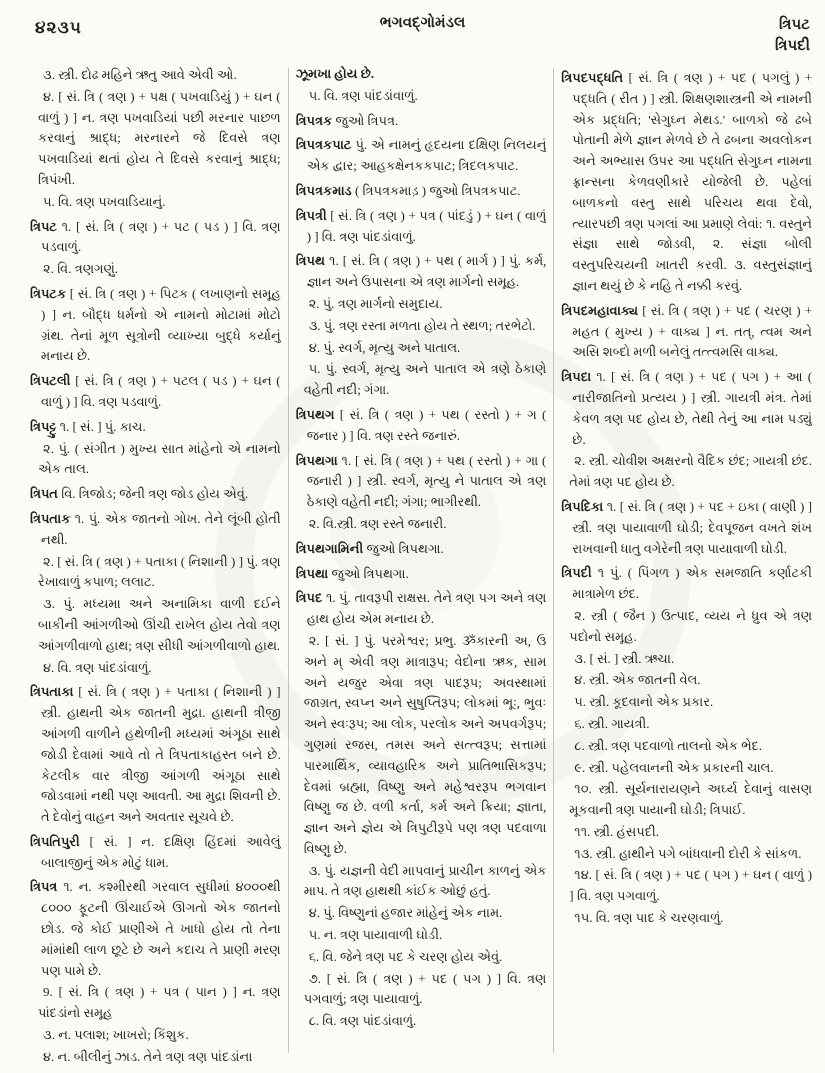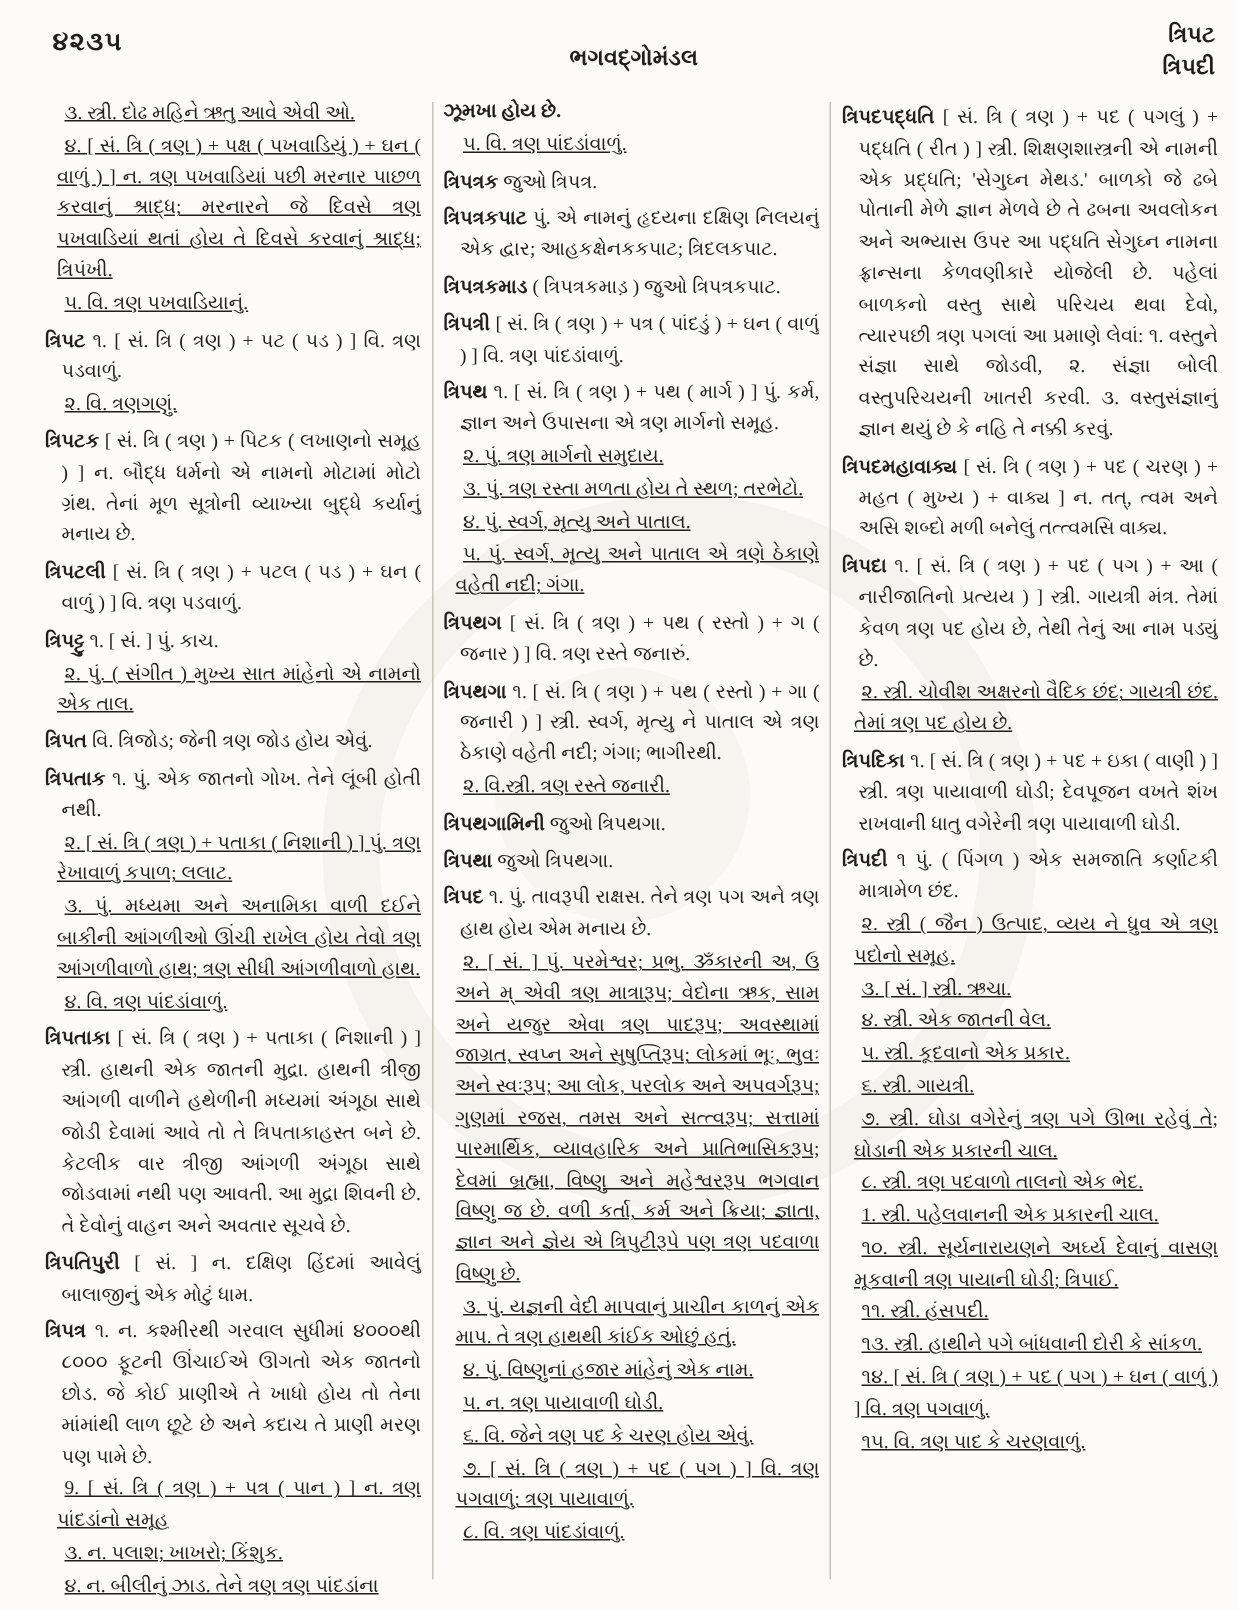--- a/index.html
+++ b/index.html
@@ -13,21 +13,21 @@
   }
   
   header{
     position:absolute;top:14px;left:35px;right:15px;height:50px;
   }
   .pgnum{
     position:absolute;left:0;top:4px;
     font-size:17px;font-weight:bold;letter-spacing:1px;
   }
   .title{
-    position:absolute;left:0;right:0;top:16px;text-align:center;
+    position:absolute;left:0;right:0;top:0;text-align:center;
     font-size:15px;font-weight:bold;
   }
   .guide{
     position:absolute;right:0;top:0;text-align:right;
     font-size:15px;font-weight:bold;line-height:21px;
   }
   
   .watermark{
     position:absolute;left:215px;top:330px;width:400px;height:400px;
     border:38px solid rgba(115,105,90,0.055);
@@ -53,21 +53,21 @@
     margin-top:4px;margin-bottom:12px;
   }
   .col{
     font-size:13px;
     line-height:20.8px;
     text-align:justify;
     overflow:hidden;
   }
   .col p{margin:0;}
   p.entry{padding-left:11px;text-indent:-11px;margin-top:4px;}
-  p.sense{padding-left:8px;text-indent:5px;margin-top:1px;text-decoration:underline;}
+  p.sense{padding-left:8px;text-indent:5px;margin-top:1px;}
   p.cont{padding-left:0;text-indent:0;margin-top:0;font-weight:bold;}
   .hw{font-weight:bold;}
 </style>
 </head>
 <body>
 
 <div class="page">
 
   <header>
     <div class="pgnum">૪૨૩૫</div>
@@ -137,23 +137,22 @@
         <p class="entry"><b class="hw">ત્રિપદમહાવાક્ય</b> [ સં. ત્રિ ( ત્રણ ) + પદ ( ચરણ ) + મહત ( મુખ્ય ) + વાક્ય ] ન. તત્, ત્વમ અને અસિ શબ્દો મળી બનેલું તત્ત્વમસિ વાક્ય.</p>
         <p class="entry"><b class="hw">ત્રિપદા</b> ૧. [ સં. ત્રિ ( ત્રણ ) + પદ ( પગ ) + આ ( નારીજાતિનો પ્રત્યય ) ] સ્ત્રી. ગાયત્રી મંત્ર. તેમાં કેવળ ત્રણ પદ હોય છે, તેથી તેનું આ નામ પડ્યું છે.</p>
         <p class="sense">૨. સ્ત્રી. ચોવીશ અક્ષરનો વૈદિક છંદ; ગાયત્રી છંદ. તેમાં ત્રણ પદ હોય છે.</p>
         <p class="entry"><b class="hw">ત્રિપદિકા</b> ૧. [ સં. ત્રિ ( ત્રણ ) + પદ + ઇકા ( વાણી ) ] સ્ત્રી. ત્રણ પાયાવાળી ઘોડી; દેવપૂજન વખતે શંખ રાખવાની ધાતુ વગેરેની ત્રણ પાયાવાળી ઘોડી.</p>
         <p class="entry"><b class="hw">ત્રિપદી</b> ૧ પું. ( પિંગળ ) એક સમજાતિ કર્ણાટકી માત્રામેળ છંદ.</p>
         <p class="sense">૨. સ્ત્રી ( જૈન ) ઉત્પાદ, વ્યય ને ધ્રુવ એ ત્રણ પદોનો સમૂહ.</p>
         <p class="sense">૩. [ સં. ] સ્ત્રી. ઋચા.</p>
         <p class="sense">૪. સ્ત્રી. એક જાતની વેલ.</p>
         <p class="sense">૫. સ્ત્રી. કૂદવાનો એક પ્રકાર.</p>
         <p class="sense">૬. સ્ત્રી. ગાયત્રી.</p>
-        <p class="sense">૭. સ્ત્રી. ઘોડા વગેરેનું ત્રણ પગે ઊભા રહેવું તે; ઘોડાની એક પ્રકારની ચાલ.</p>
         <p class="sense">૮. સ્ત્રી. ત્રણ પદવાળો તાલનો એક ભેદ.</p>
-        <p class="sense">1. સ્ત્રી. પહેલવાનની એક પ્રકારની ચાલ.</p>
+        <p class="sense">૯. સ્ત્રી. પહેલવાનની એક પ્રકારની ચાલ.</p>
         <p class="sense">૧૦. સ્ત્રી. સૂર્યનારાયણને અર્ઘ્ય દેવાનું વાસણ મૂકવાની ત્રણ પાયાની ઘોડી; ત્રિપાઈ.</p>
         <p class="sense">૧૧. સ્ત્રી. હંસપદી.</p>
         <p class="sense">૧૩. સ્ત્રી. હાથીને પગે બાંધવાની દોરી કે સાંકળ.</p>
         <p class="sense">૧૪. [ સં. ત્રિ ( ત્રણ ) + પદ ( પગ ) + ઘન ( વાળું ) ] વિ. ત્રણ પગવાળું.</p>
         <p class="sense">૧૫. વિ. ત્રણ પાદ કે ચરણવાળું.</p>
       </section>
   </main>
 
 </div>
 

